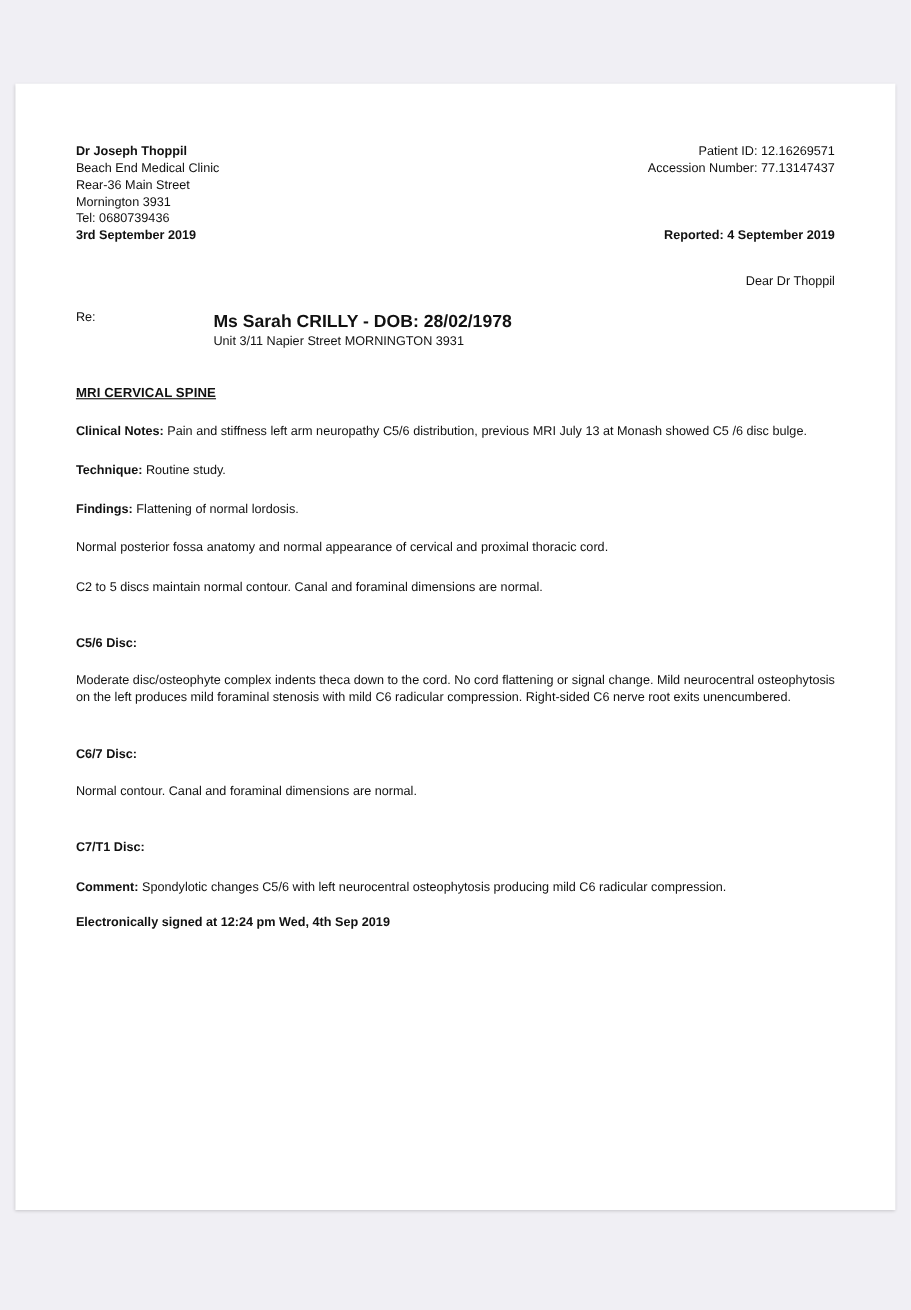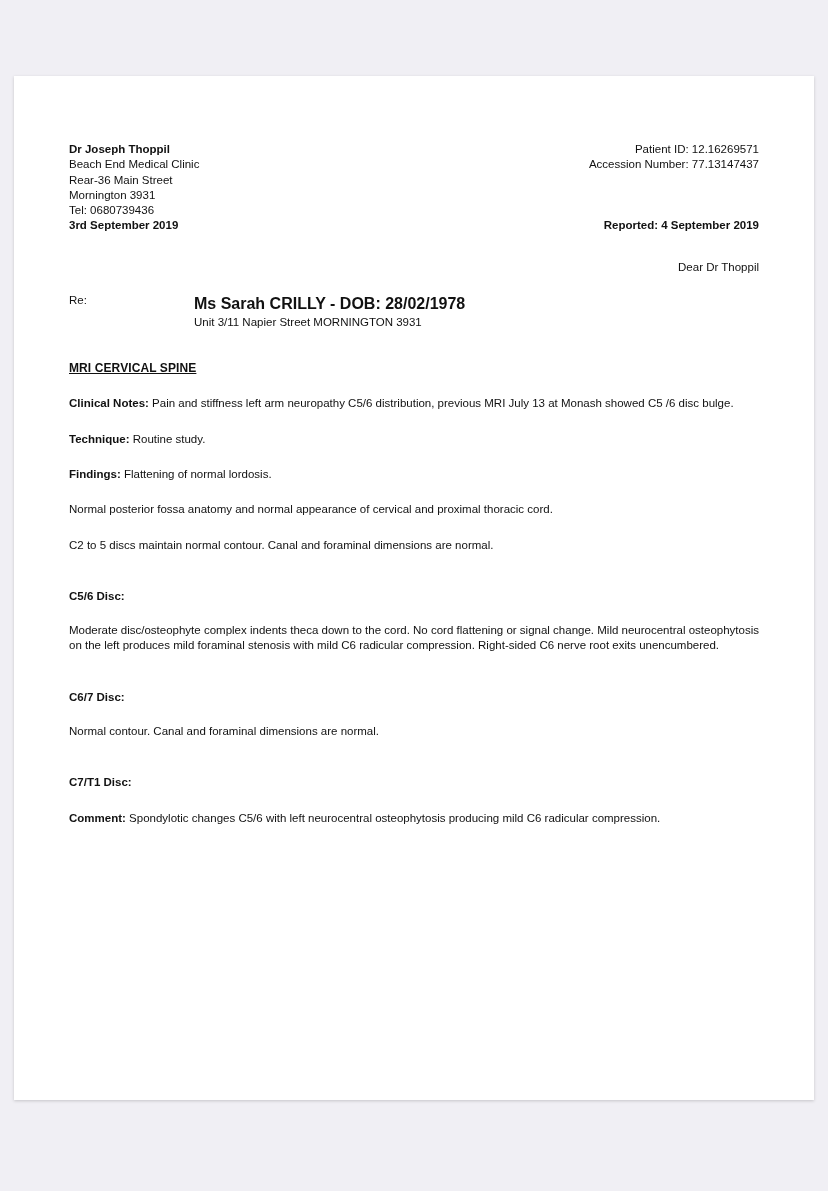--- a/index.html
+++ b/index.html
@@ -18,21 +18,21 @@
     left: 14px;
     top: 76px;
     width: 800px;
     height: 1024px;
     background: #ffffff;
     box-shadow: 0 1px 3px rgba(0,0,0,0.18);
   }
   .doc-body {
     position: absolute;
     left: 55px;
-    top: 66px;
+    top: 55px;
     right: 55px;
     width: 690px;
     font-size: 11.5px;
     color: #111111;
     line-height: 1.33;
   }
 
   
   .header {
     display: flex;
@@ -171,15 +171,16 @@
 
     <div class="section-heading">C6/7 Disc:</div>
     <div class="para tight">Normal contour. Canal and foraminal dimensions are normal.</div>
 
     <div class="section-heading">C7/T1 Disc:</div>
 
     <div class="para">
       <span class="lbl">Comment:</span><span> Spondylotic changes C5/6 with left neurocentral osteophytosis producing mild C6 radicular compression.</span>
     </div>
 
+    <div class="sig-line">Electronically signed at 12:24 pm Wed, 4th Sep 2019</div>
 
   </div>
 </div>
 
 </body></html>

